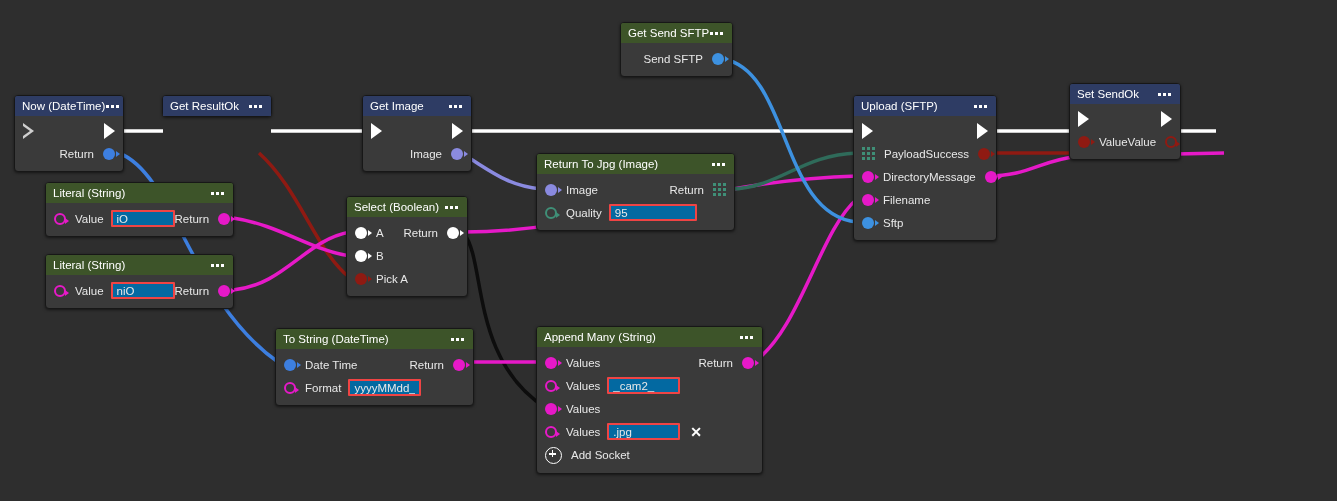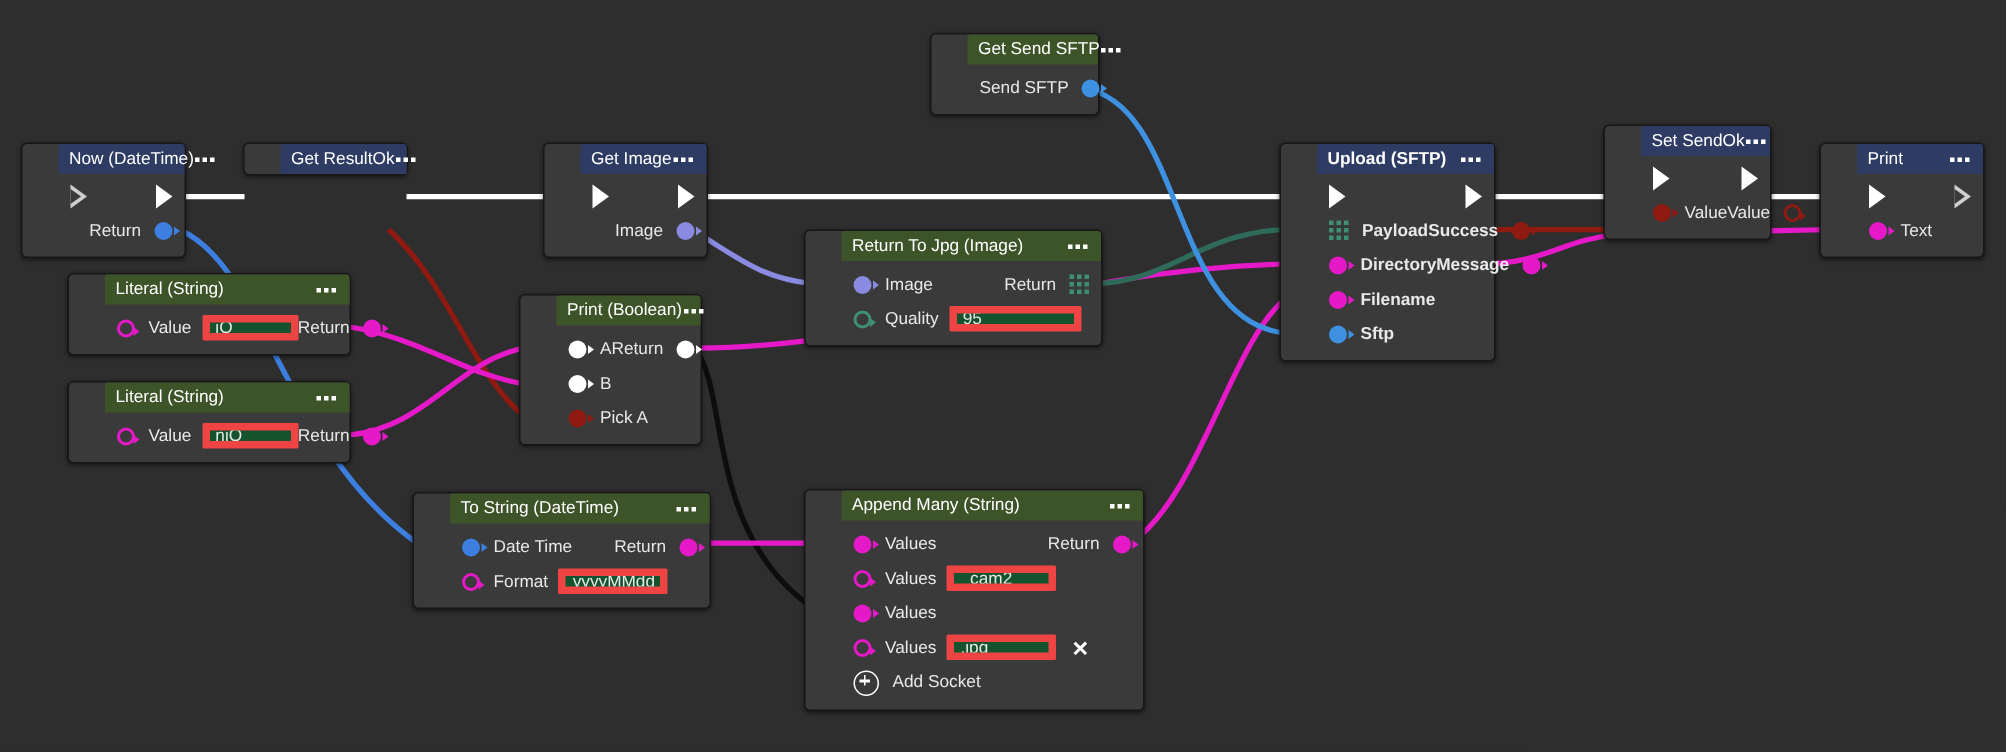--- a/index.html
+++ b/index.html
@@ -24,21 +24,20 @@
     pointer-events: none;
   }
   .node {
     position: absolute;
     background: #3a3a3a;
     border: 1px solid #171717;
     border-radius: 4px;
     box-shadow: 0 1px 3px rgba(0,0,0,.55);
     box-sizing: border-box;
     z-index: 5;
-    padding-left: 24px;
   }
   .node-header {
     height: 20px;
     display: flex;
     align-items: center;
     padding: 0 7px;
     color: #fff;
     font-size: 11.5px;
     border-radius: 2px 2px 0 0;
   }
@@ -135,22 +134,22 @@
     grid-template-columns: repeat(3, 3px);
     grid-template-rows: repeat(3, 3px);
     gap: 2px;
   }
   .grid-sock span { background: #3f8f77; display: block; }
 
   .lbl { margin-left: 9px; }
   .lbl-right { margin-right: 9px; }
 
   .field {
-    background: #14532d;
-    border: 5px solid #ef4444;
+    background: #0369a1;
+    border: 2px solid #ef4444;
     color: #e8e8e8;
     font-size: 11.5px;
     padding: 2px 4px;
     box-sizing: border-box;
     height: 17px;
     line-height: 13px;
     margin-left: 7px;
     border-radius: 1px;
   }
   .x-btn {
@@ -315,21 +314,21 @@
         <input class="field" style="width: 64px;" value="niO">
         <span class="spacer"></span>
         <span class="lbl-right">Return</span>
         <span class="sock arrowed" style="background:#e619c8; color:#e619c8;"></span>
       </div>
     </div>
   </div>
 
   <div class="node" style="left:346px; top:196px; width:122px;">
     <div class="node-header hdr-green">
-      <span class="title">Print (Boolean)</span>
+      <span class="title">Select (Boolean)</span>
       <span class="dots">
           <i></i>
           <i></i>
           <i></i>
         </span>
     </div>
     <div class="node-body">
       <div class="pin-row">
         <span class="sock arrowed" style="background:#ffffff; color:#ffffff;"></span>
         <span class="lbl">A</span>
@@ -458,21 +457,21 @@
         <input class="field" style="width: 73px;" value=".jpg">
         <span class="x-btn">✕</span>
       </div>
       <div class="add-row">
         <span class="plus"></span>
         <span class="lbl">Add Socket</span>
       </div>
     </div>
   </div>
 
-  <div class="node" style="left:853px; top:95px; width:144px;font-weight:bold;">
+  <div class="node" style="left:853px; top:95px; width:144px;">
     <div class="node-header hdr-blue">
       <span class="title">Upload (SFTP)</span>
       <span class="dots">
           <i></i>
           <i></i>
           <i></i>
         </span>
     </div>
     <div class="node-body">
       <div class="exec-row">
@@ -531,34 +530,14 @@
       <div class="pin-row">
         <span class="sock arrowed" style="background:#8f1a12; color:#8f1a12;"></span>
         <span class="lbl">Value</span>
         <span class="spacer"></span>
         <span class="lbl-right">Value</span>
         <span class="sock hollow arrowed" style="border-color:#8f1a12; color:#8f1a12;"></span>
       </div>
     </div>
   </div>
 
-  <div class="node" style="left:1213px; top:95px; width:110px;">
-    <div class="node-header hdr-blue">
-      <span class="title">Print</span>
-      <span class="dots">
-          <i></i>
-          <i></i>
-          <i></i>
-        </span>
-    </div>
-    <div class="node-body">
-      <div class="exec-row">
-        <span class="arrow"></span>
-        <span class="arrow-hollow"></span>
-      </div>
-      <div class="pin-row">
-        <span class="sock arrowed" style="background:#e619c8; color:#e619c8;"></span>
-        <span class="lbl">Text</span>
-      </div>
-    </div>
-  </div>
 
 </div>
 
 </body></html>

